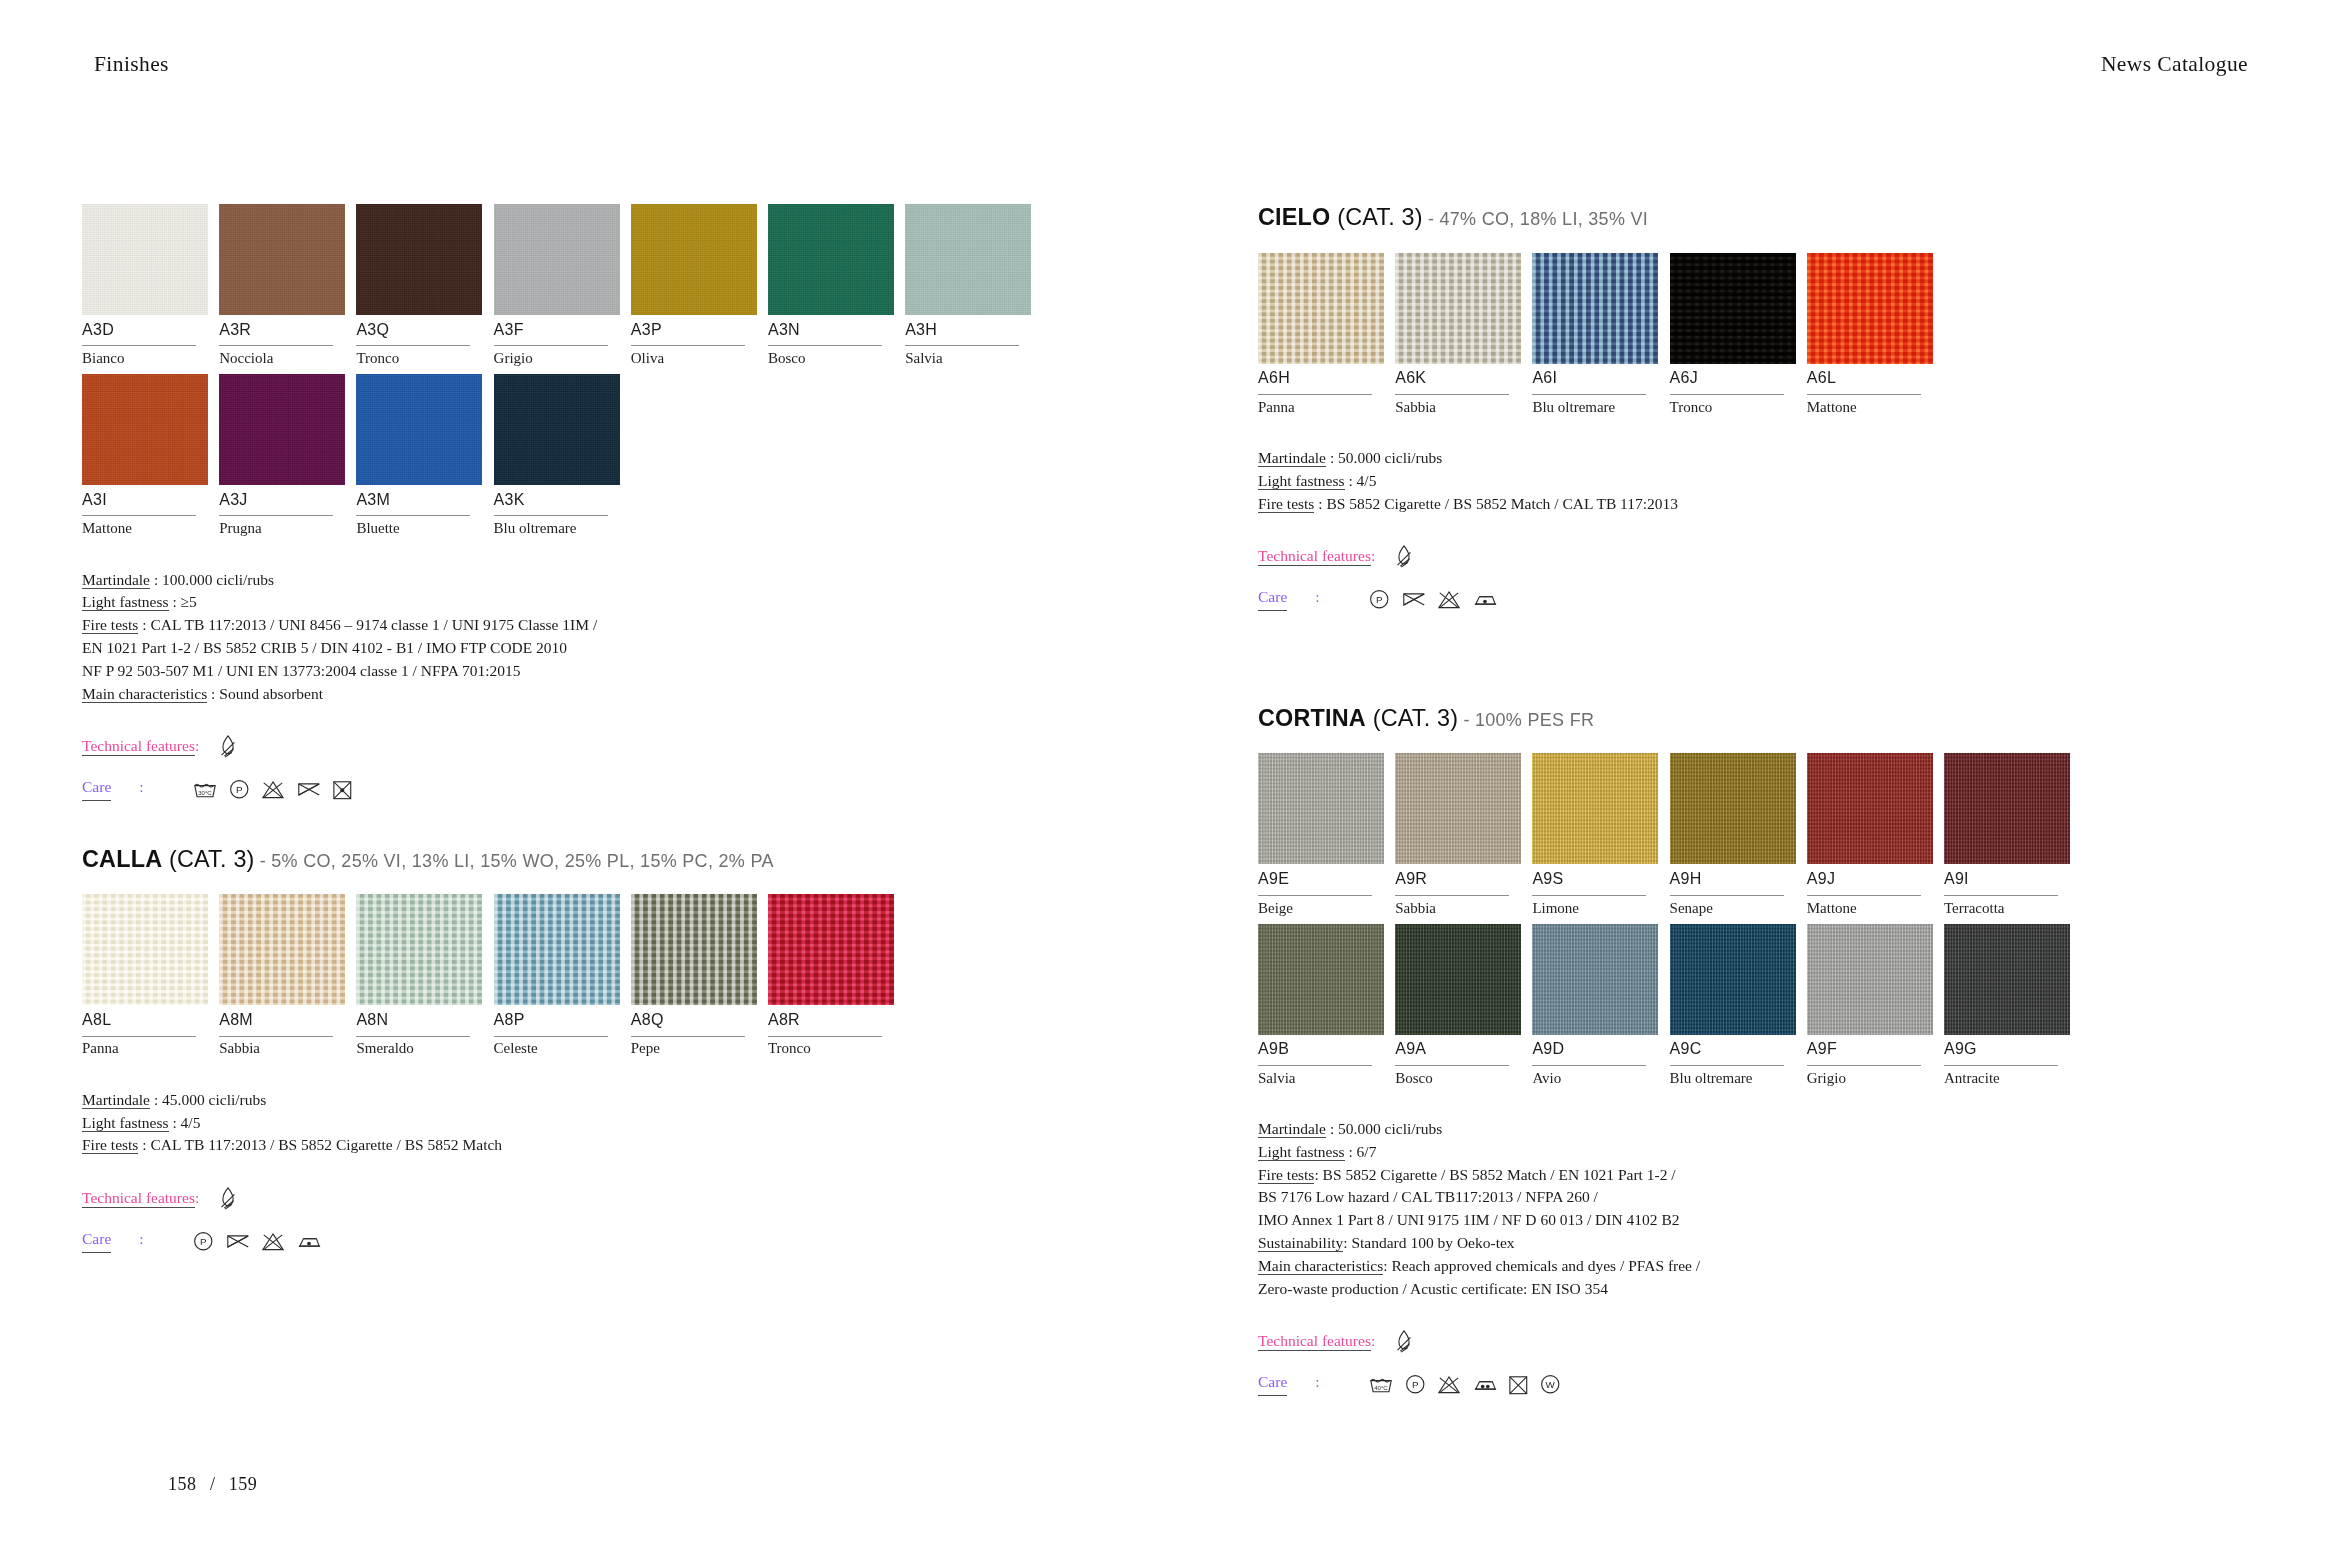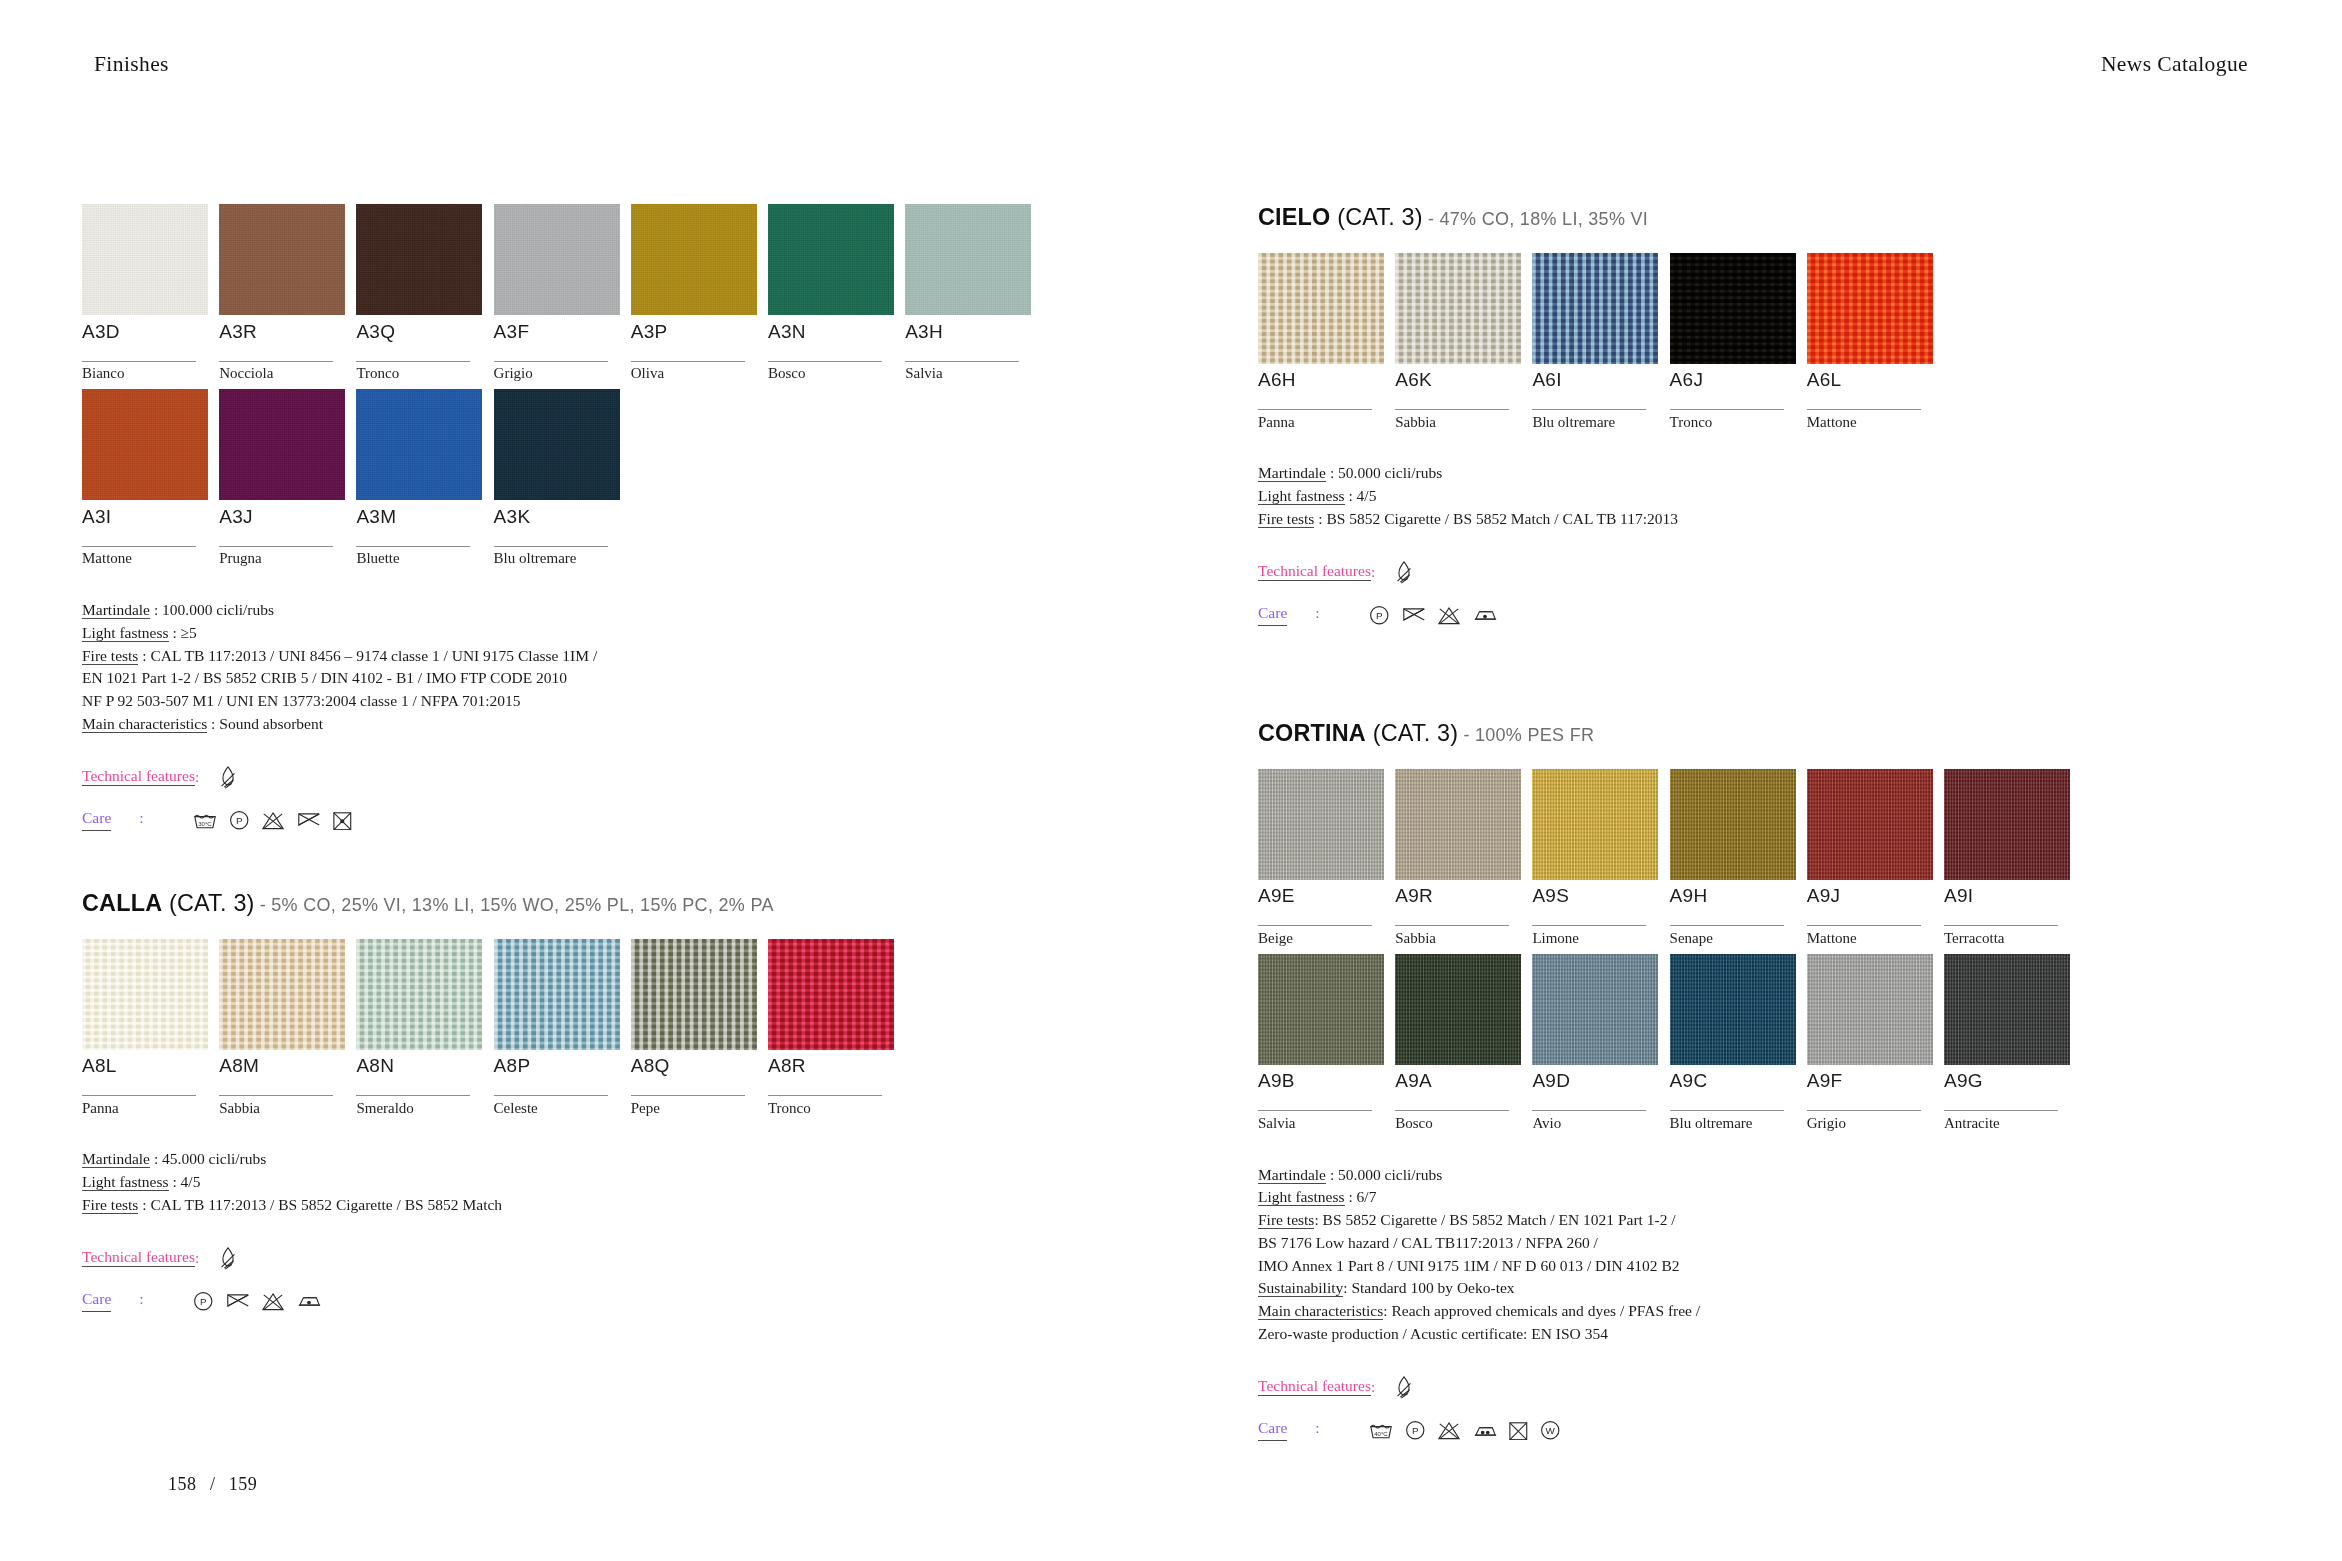--- a/index.html
+++ b/index.html
@@ -37,22 +37,22 @@
   .fam-title .comp{font-weight:400;color:#6f6f6f;font-size:18px;letter-spacing:0.3px;}
 
   
   .swatch-row{display:flex;margin-bottom:7.5px;}
   .swatch{margin-right:11.2px;}
   .swatch .chip{
     width:126px;height:111px;display:block;
     background-repeat:repeat;
   }
   .swatch .code{
-    font-size:19px;color:#1d1d1d;letter-spacing:0.3px;
-    padding-top:6.6px;padding-bottom:19px;
+    font-size:16px;color:#1d1d1d;letter-spacing:0.3px;
+    padding-top:6.6px;padding-bottom:7px;
     border-bottom:0.9px solid #8d8d8d;
     width:114px;line-height:1.05;
   }
   .swatch .cname{
     font-family:"Liberation Serif", serif;
     font-size:15px;color:#232323;padding-top:3.7px;line-height:1.1;
     white-space:nowrap;
   }
 
   
@@ -216,21 +216,21 @@
               <svg width="20.6" height="20.6" viewBox="0 0 22 22" class="ic">
                 <rect x="2" y="3" width="18" height="18" fill="none" stroke="#2a2a2a" stroke-width="1.2"></rect>
                 <line x1="2" y1="3" x2="20" y2="21" stroke="#2a2a2a" stroke-width="1.2"></line>
                 <line x1="20" y1="3" x2="2" y2="21" stroke="#2a2a2a" stroke-width="1.2"></line>
                 <circle cx="11" cy="12" r="1.6" fill="#2a2a2a" stroke="#2a2a2a" stroke-width="1.2"></circle>
               </svg>
             </span>
           </span>
         </div>
       </div>
-      <div class="family" style="margin-top: 59px;">
+      <div class="family" style="margin-top: 45px;">
         <div class="fam-title"><span class="nm">CALLA</span><span class="cat"> (CAT. 3)</span><span class="dash"> - </span><span class="comp">5% CO, 25% VI, 13% LI, 15% WO, 25% PL, 15% PC, 2% PA</span></div>
         <div class="swatch-row">
           <div class="swatch">
             <span class="chip" style="background-color: rgb(216, 211, 194); background-image: repeating-linear-gradient(0deg, rgb(238, 233, 216) 0px, rgb(238, 233, 216) 2.8px, rgb(190, 185, 168) 2.8px, rgb(190, 185, 168) 6.6px), repeating-linear-gradient(90deg, rgba(255, 255, 255, 0.45) 0px, rgba(255, 255, 255, 0.45) 3.7px, rgba(0, 0, 0, 0.3) 3.7px, rgba(0, 0, 0, 0.3) 8.4px); background-size: 100% 6.6px, 8.4px 100%; background-blend-mode: overlay, overlay;"></span>
             <div class="code">A8L</div>
             <div class="cname">Panna</div>
           </div>
           <div class="swatch">
             <span class="chip" style="background-color: rgb(195, 180, 160); background-image: repeating-linear-gradient(0deg, rgb(217, 202, 182) 0px, rgb(217, 202, 182) 2.8px, rgb(169, 154, 134) 2.8px, rgb(169, 154, 134) 6.6px), repeating-linear-gradient(90deg, rgba(255, 255, 255, 0.45) 0px, rgba(255, 255, 255, 0.45) 3.7px, rgba(0, 0, 0, 0.3) 3.7px, rgba(0, 0, 0, 0.3) 8.4px); background-size: 100% 6.6px, 8.4px 100%; background-blend-mode: overlay, overlay;"></span>
             <div class="code">A8M</div>

